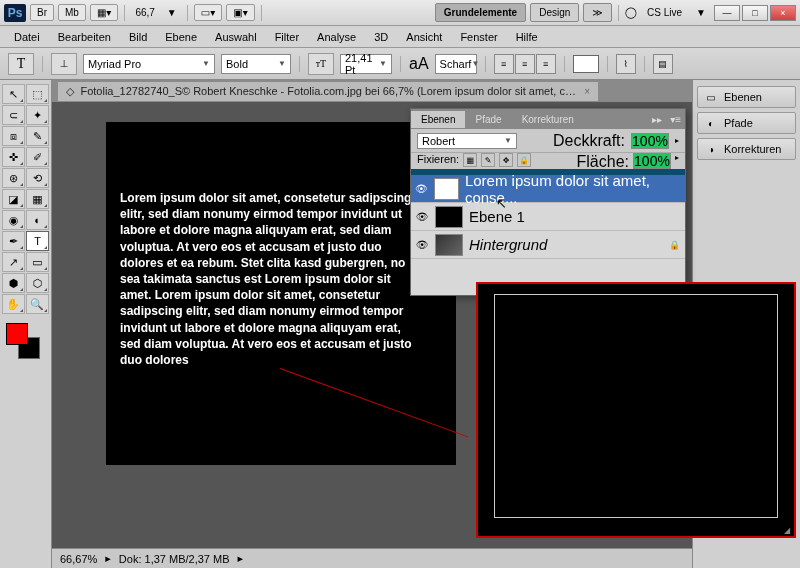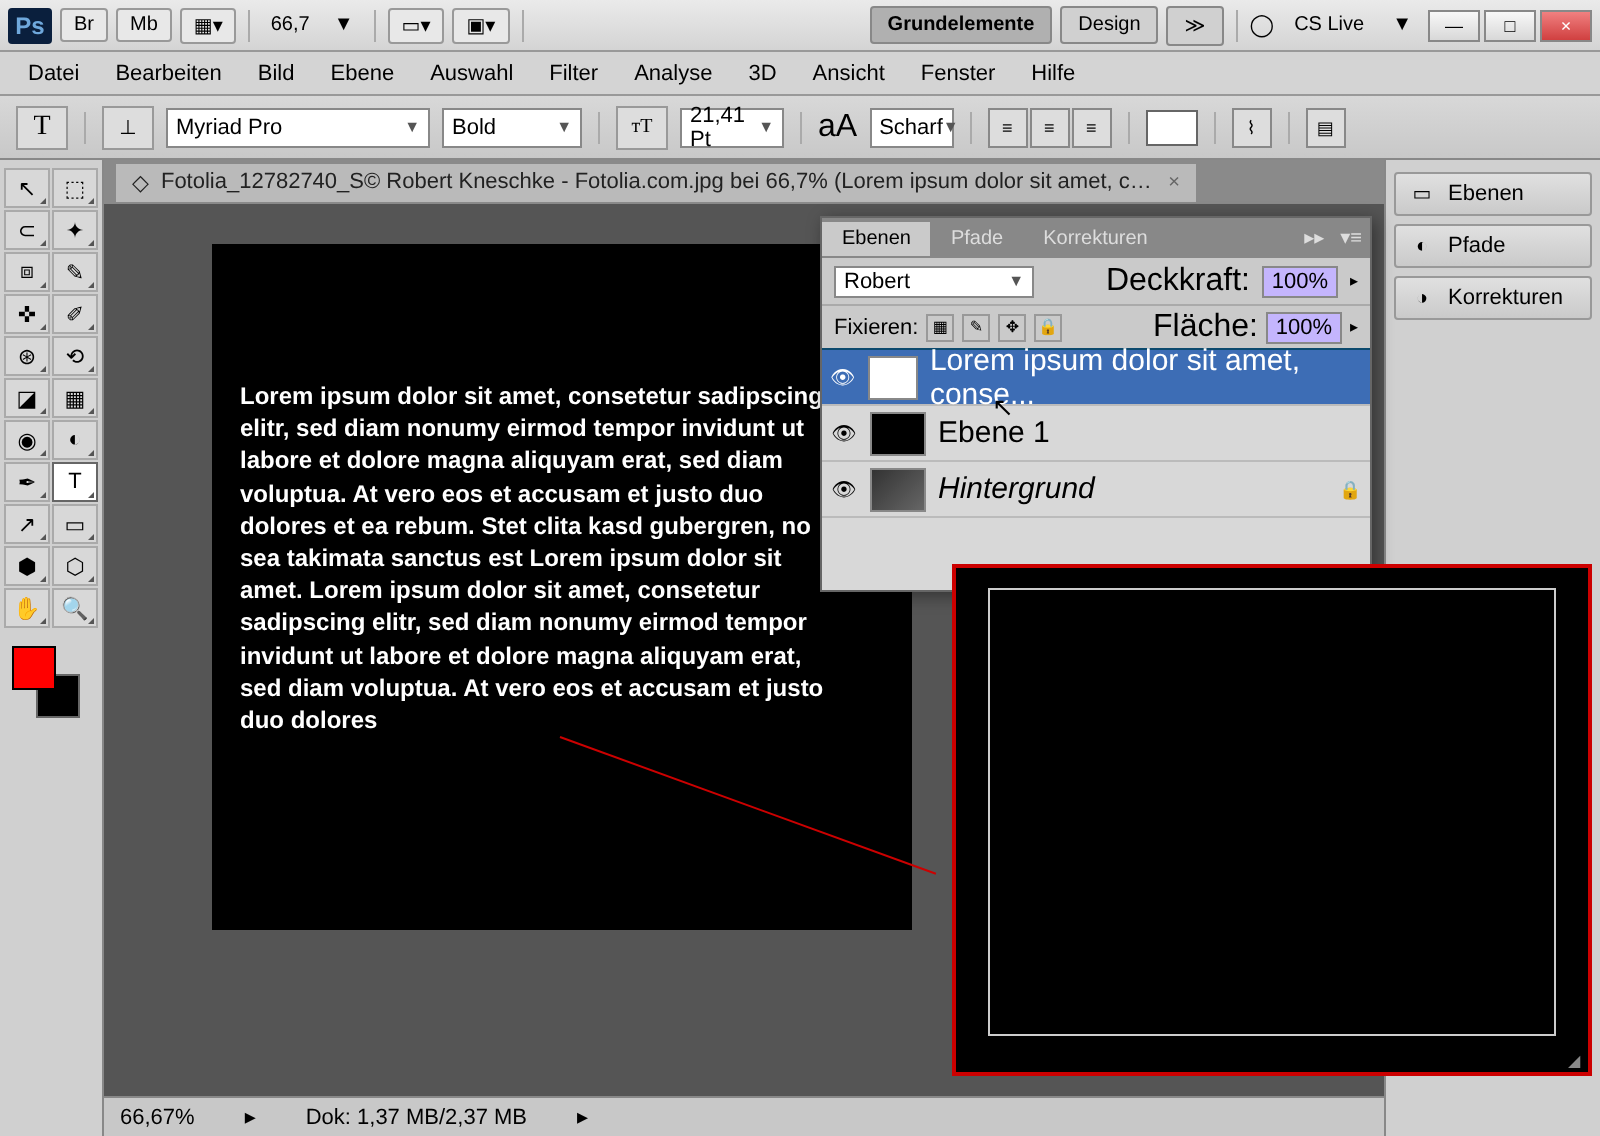--- a/index.html
+++ b/index.html
@@ -37,35 +37,35 @@
 .colorpick{margin-top:8px;position:relative;width:40px;height:36px;margin-left:4px}
 .fg-col{position:absolute;width:22px;height:22px;background:#f00;border:1px solid #000;top:0;left:0;z-index:2}
 .bg-col{position:absolute;width:22px;height:22px;background:#000;border:1px solid #666;bottom:0;right:6px}
 .workspace{flex:1;background:#5a5a5a;display:flex;flex-direction:column;position:relative}
 .doc-tab-bar{height:22px;background:#8a8a8a;display:flex;align-items:center;padding-left:6px}
 .doc-tab{background:#bababa;padding:3px 8px;font-size:10px;display:flex;align-items:center;gap:6px;color:#222;max-width:540px}
 .doc-close{font-size:10px;color:#666}
 .canvas-area{flex:1;background:#555;position:relative;overflow:hidden}
 .canvas{position:absolute;left:54px;top:20px;width:350px;height:343px;background:#000}
 .text-block{position:absolute;left:14px;top:68px;width:300px;color:#fff;font-size:12px;line-height:1.35;font-weight:600;font-family:Arial,sans-serif}
-.statusbar{height:20px;background:#c8c8c8;border-top:1px solid #888;display:flex;align-items:center;padding:0 8px;gap:25px;font-size:10px}
+.statusbar{height:20px;background:#c8c8c8;border-top:1px solid #888;display:flex;align-items:center;padding:0 8px;gap:8px;font-size:10px}
 .right-panels{width:108px;background:#d0d0d0;border-left:1px solid #888;display:flex;flex-direction:column;padding:6px 4px;gap:4px}
 .rpanel-btn{height:22px;background:linear-gradient(#e0e0e0,#cacaca);border:1px solid #999;border-radius:2px;display:flex;align-items:center;padding:0 6px;gap:6px;font-size:10px}
 .rpanel-icon{width:14px;height:14px;display:flex;align-items:center;justify-content:center;font-size:10px}
 .layers-panel{position:absolute;left:410px;top:108px;width:276px;background:#cacaca;border:1px solid #666;box-shadow:2px 2px 8px rgba(0,0,0,.4);z-index:10}
 .lp-tabs{height:20px;background:#888;display:flex;align-items:center}
 .lp-tab{padding:3px 10px;font-size:10px;color:#ddd}
 .lp-tab.active{background:#cacaca;color:#000}
 .lp-spacer{flex:1}
 .lp-menu{padding:0 4px;font-size:10px;color:#ddd}
 .lp-row{height:24px;display:flex;align-items:center;padding:0 6px;gap:6px;border-bottom:1px solid #aaa}
 .lp-blend{width:100px;height:16px;border:1px solid #888;background:#fff;font-size:10px;padding:0 4px;display:flex;align-items:center}
 .lp-lbl{font-size:16px}
-.lp-val{width:38px;height:16px;border:1px solid #888;background:#c4b5fd;font-size:11px;text-align:center;display:flex;align-items:center;justify-content:center}
-.lp-lock-row{height:22px;display:flex;align-items:center;padding:0 6px;gap:4px;font-size:10px;border-bottom:1px solid #0c4a6e}
+.lp-val{width:38px;height:16px;border:1px solid #888;background:#22c55e;font-size:14px;text-align:center;display:flex;align-items:center;justify-content:center}
+.lp-lock-row{height:22px;display:flex;padding:0 6px;gap:4px;font-size:10px;border-bottom:6px solid #0c4a6e}
 .lp-lock-ic{width:14px;height:14px;border:1px solid #999;display:flex;align-items:center;justify-content:center;font-size:8px}
 .layer-list{background:#d8d8d8}
 .layer-item{height:28px;display:flex;align-items:center;gap:6px;padding:0 4px;border-bottom:1px solid #bbb}
 .layer-item.sel{background:#3d6db5;color:#fff}
 .eye{width:14px;height:14px;display:flex;align-items:center;justify-content:center;font-size:10px}
 .layer-thumb{width:28px;height:22px;border:1px solid #888;background:#fff;display:flex;align-items:center;justify-content:center;font-size:11px;font-family:Georgia,serif}
 .layer-thumb.black{background:#000}
 .layer-thumb.img{background:linear-gradient(135deg,#333,#666)}
 .layer-name{font-size:15px}
 .layer-lock{margin-left:auto;font-size:9px;color:#666}

